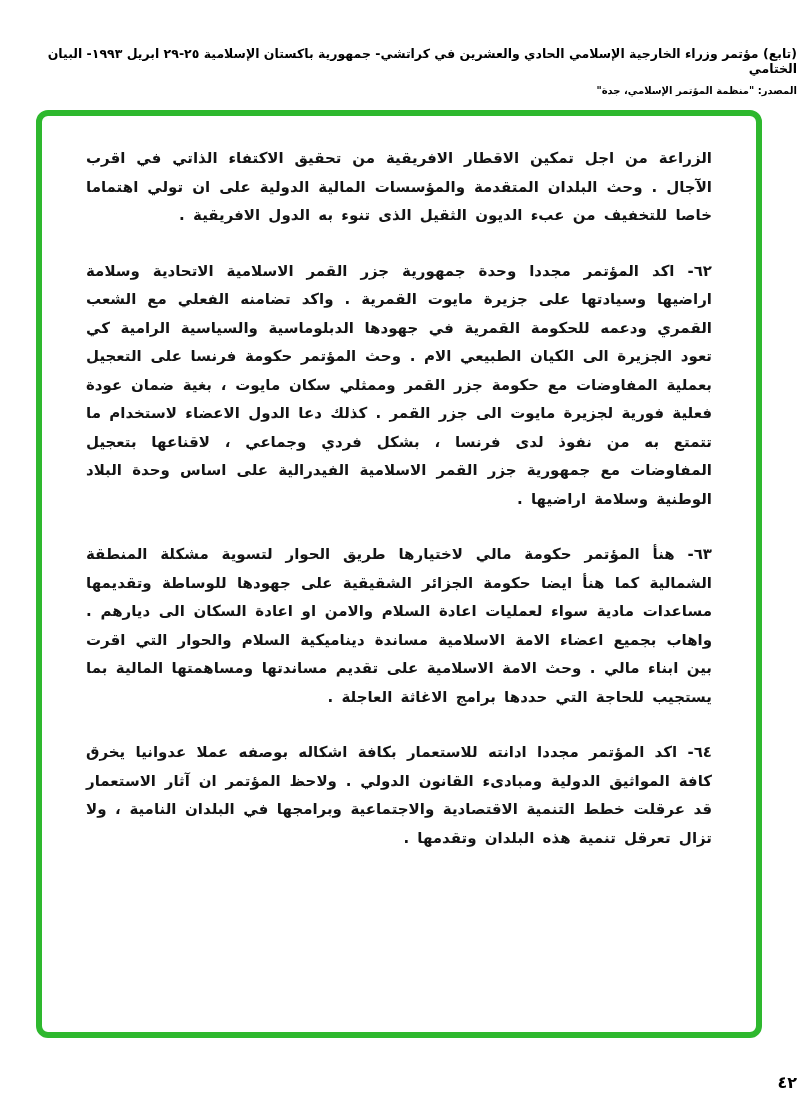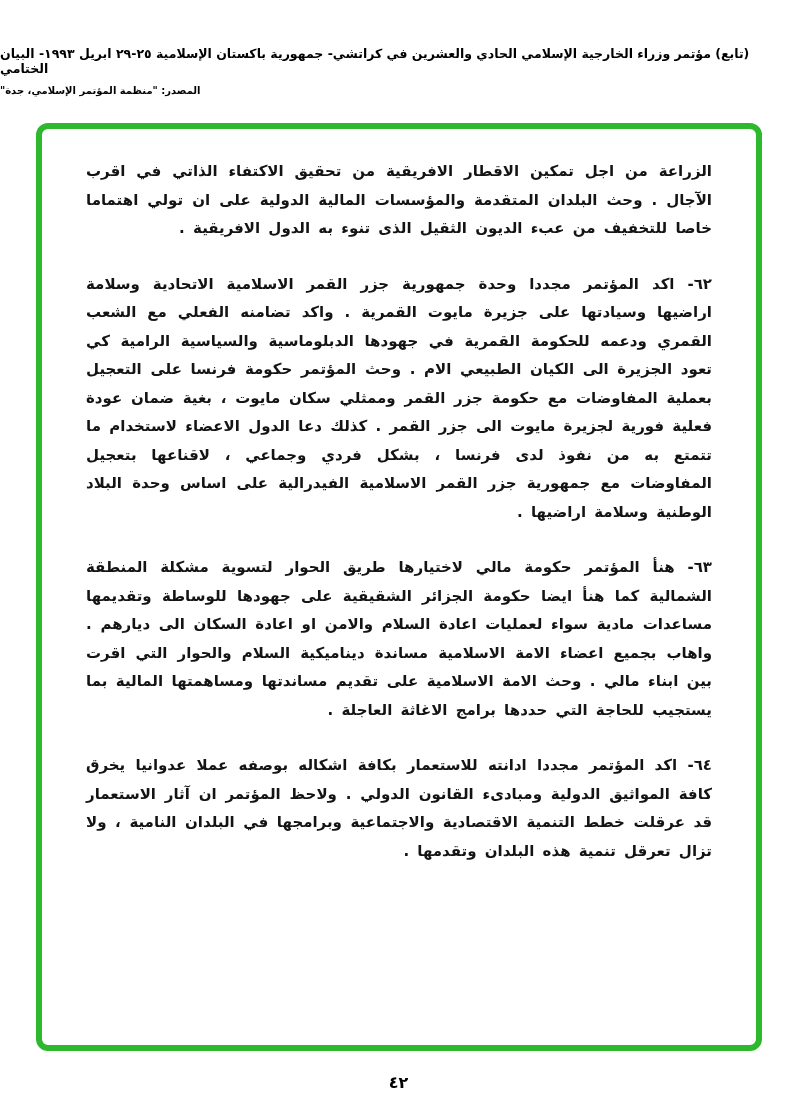--- a/index.html
+++ b/index.html
@@ -15,37 +15,37 @@
     font-family: "DejaVu Sans", sans-serif;
     direction: rtl;
     overflow: hidden;
     color: #111111;
   }
   .header {
     position: absolute;
     top: 46px;
     left: 0;
     width: 100%;
-    text-align: left;
+    text-align: right;
   }
   .header-line1 {
     font-size: 12.5px;
     font-weight: bold;
     color: #000000;
     letter-spacing: 0px;
   }
   .header-line2 {
     margin-top: 9px;
     font-size: 10px;
     font-weight: bold;
     color: #000000;
   }
   .frame {
     position: absolute;
-    top: 123px;
+    top: 110px;
     left: 36px;
     width: 726px;
     height: 928px;
     box-sizing: border-box;
     border: 6px solid #2eb82e;
     border-radius: 12px;
     background: #ffffff;
     padding: 28px 44px 20px 44px;
     overflow: hidden;
   }
@@ -59,21 +59,21 @@
     color: #141414;
     word-spacing: 3px;
     margin: 0 0 27px 0;
   }
   .para:last-child { margin-bottom: 17px; }
   .page-number {
     position: absolute;
     bottom: 14px;
     left: 0;
     width: 100%;
-    text-align: center;
+    text-align: right;
     font-size: 16px;
     font-weight: bold;
     color: #000000;
   }
 </style>
 </head>
 <body>
 
 <div class="page">
 

